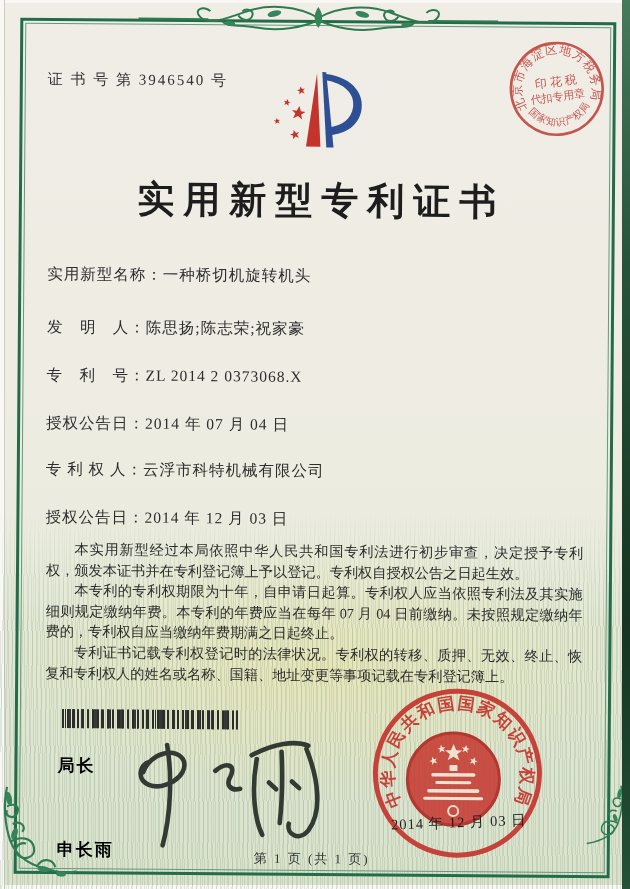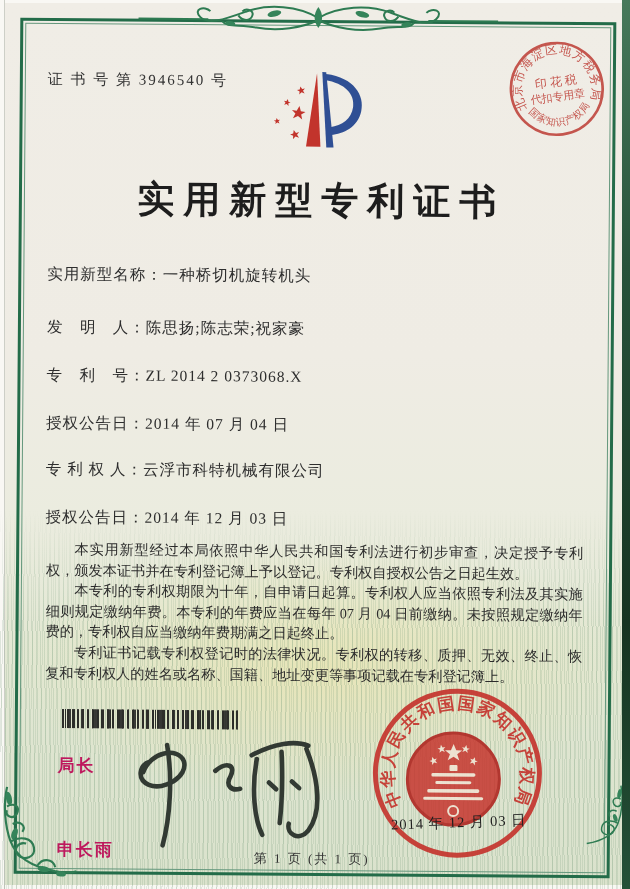--- a/index.html
+++ b/index.html
@@ -38,21 +38,21 @@
   .field{left:46px;font-size:15.5px;color:#2e2e2e;letter-spacing:1px;white-space:nowrap;}
   .f0{top:266px}.f1{top:319px}.f2{top:367px}.f3{top:415px}.f4{top:461px}.f5{top:509px}
   .body-text{left:47px;top:541px;width:537px;font-size:14.2px;line-height:20.6px;
     color:#2c2c2c;text-align:justify;}
   .body-text p{margin:0;text-indent:2em;}
   .barcode{left:64px;top:711px;width:176px;height:19px;opacity:.88;
     background-image:
       repeating-linear-gradient(90deg,#151515 0 2px,rgba(0,0,0,0) 2px 5px),
       repeating-linear-gradient(90deg,rgba(0,0,0,0) 0 3px,#151515 3px 4px,rgba(0,0,0,0) 4px 9px),
       repeating-linear-gradient(90deg,rgba(0,0,0,0) 0 6px,#222 6px 9px,rgba(0,0,0,0) 9px 13px);}
-  .sig-label{left:60px;font-size:17px;color:#be185d;font-family:"Liberation Sans","DejaVu Sans",sans-serif;font-weight:700;letter-spacing:2px;}
+  .sig-label{left:60px;font-size:17px;color:#000000;font-family:"Liberation Sans","DejaVu Sans",sans-serif;font-weight:700;letter-spacing:2px;}
   .sl0{top:756px}.sl1{top:840px}
   .signature-svg{left:135px;top:732px;width:230px;height:118px;}
   .seal-svg{left:372px;top:684px;width:176px;height:176px;opacity:.92;}
   .seal-date{left:394px;top:812px;font-size:14.5px;color:#1f1f1f;letter-spacing:1px;
     transform:rotate(-2.5deg);white-space:nowrap;}
   .footer{left:0;right:0;top:850px;text-align:center;font-size:13px;letter-spacing:2px;color:#333;}
   .tax-stamp-svg{left:504px;top:37px;width:100px;height:100px;opacity:.9;transform:rotate(-8deg);}
   .logo-svg{left:243px;top:57px;width:158px;height:108px;}
   .top-ornament{left:135px;top:2px;width:360px;height:36px;}
   .corner-bl{left:2px;top:789px;width:78px;height:98px;}

